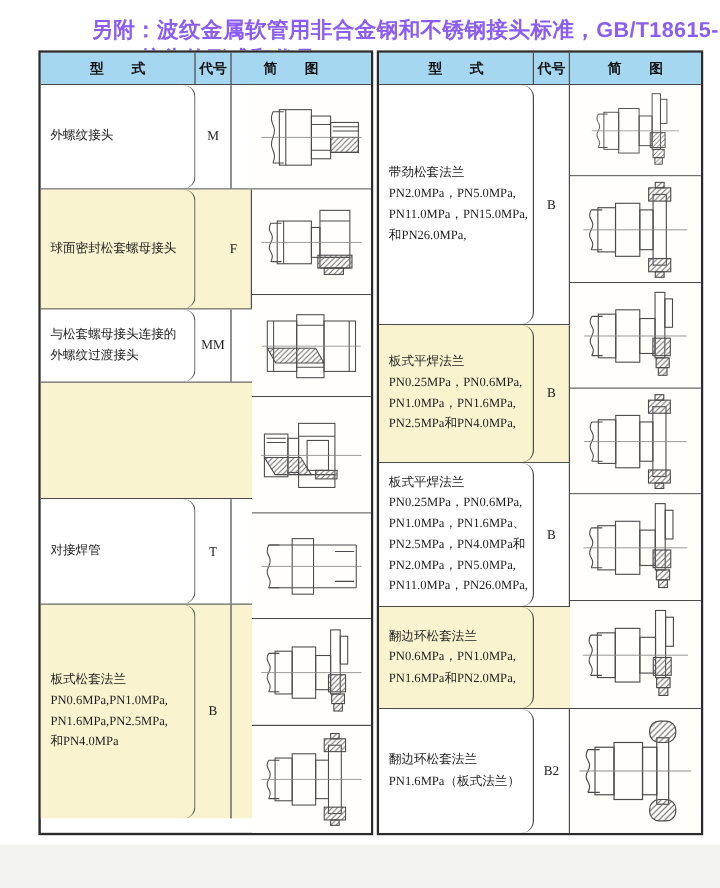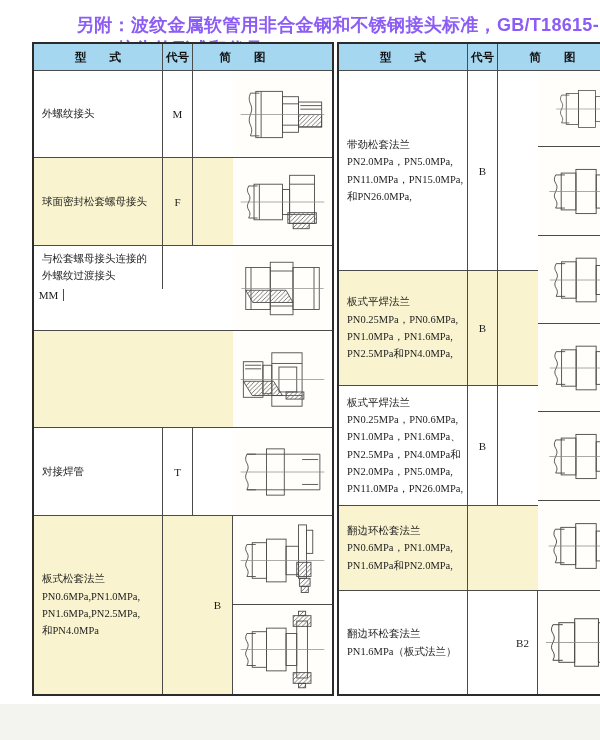--- a/index.html
+++ b/index.html
@@ -29,27 +29,27 @@
   .hcell{
     display:flex;align-items:center;justify-content:center;
     font-size:11.5px;font-weight:bold;color:#111;
     box-sizing:border-box;
   }
   .hcell.type{width:129px;border-right:1px solid var(--line);}
   .hcell.code{width:30px;border-right:1px solid var(--line);}
   .tbody{display:flex;}
   .rows-col{display:flex;flex-direction:column;}
   .trow{display:flex;box-sizing:border-box;border-bottom:1px solid var(--line);background:#fff;}
-  .trow:last-child{border-bottom:none;gap:40px;}
+  .trow:last-child{border-bottom:none;}
   .trow.hl{background:var(--highlight-bg);}
   .type-cell{
     width:129px;box-sizing:border-box;border-right:1px solid var(--line);
     display:flex;align-items:center;
     padding:4px 3px 4px 8px;
-    font-size:10.5px;line-height:1.65;white-space:pre-line;
+    font-size:10.5px;line-height:1.65;white-space:pre-line;border-radius:10px;
   }
   .code-cell{
     width:30px;box-sizing:border-box;border-right:1px solid var(--line);
     display:flex;align-items:center;justify-content:center;
     font-size:11px;
   }
   .diag-col{display:flex;flex-direction:column;}
   .diag-cell{
     box-sizing:border-box;border-bottom:1px solid var(--line);
     display:flex;align-items:center;justify-content:center;
@@ -80,25 +80,25 @@
           <div class="hcell type">型　　式</div>
           <div class="hcell code">代号</div>
           <div class="hcell diagram" style="width: 99px;">简　　图</div>
         </div>
         <div class="tbody">
           <div class="rows-col">
             <div class="trow" style="height: 87px;">
               <div class="type-cell">外螺纹接头</div>
               <div class="code-cell">M</div>
             </div>
-            <div class="trow hl" style="height: 88px;">
+            <div class="trow hl" style="height: 100px; gap: 17px;">
               <div class="type-cell">球面密封松套螺母接头</div>
               <div class="code-cell">F</div>
             </div>
-            <div class="trow" style="height: 85px; flex-direction: column;">
+            <div class="trow" style="height: 61px;">
               <div class="type-cell">与松套螺母接头连接的
 外螺纹过渡接头</div>
               <div class="code-cell">MM</div>
             </div>
             <div class="trow hl" style="height: 97px;">
             </div>
             <div class="trow" style="height: 88px;">
               <div class="type-cell">对接焊管</div>
               <div class="code-cell">T</div>
             </div>

